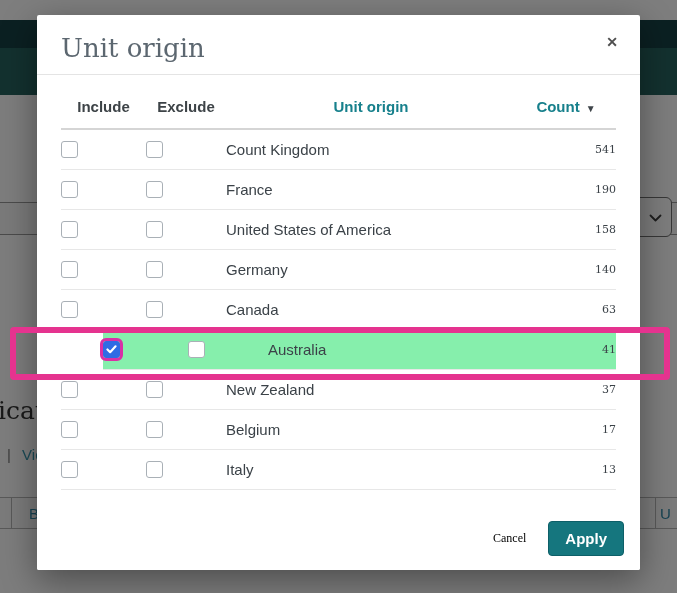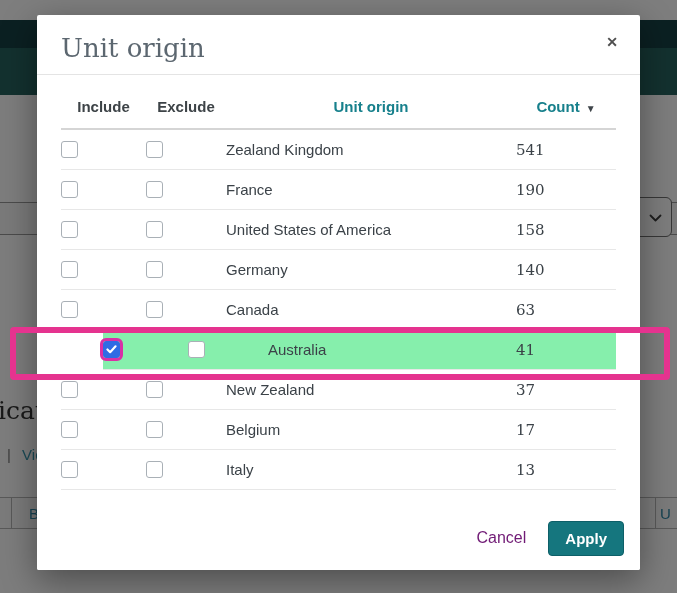--- a/index.html
+++ b/index.html
@@ -43,33 +43,33 @@
 
   .tbl { margin: 0 24px; }
   .thead, .trow { display: grid; grid-template-columns: 85px 80px 1fr 100px; align-items: center; }
   .thead { height: 55px; align-items: end; padding-bottom: 13px; border-bottom: 2px solid #d5d5d5; text-align: center; }
   .th { font-size: 15px; font-weight: bold; color: #3d4347; }
   .th.teal { color: #17808c; }
   .tri { font-size: 10px; color: #3f454a; margin-left: 6px; }
 
   .trow { height: 40px; border-bottom: 1px solid #e7e7e7; font-size: 15px; color: #3b4248; }
   .trow.highlight { background: #86efac; margin-left: 42px; }
-  .count-cell { font-family: "DejaVu Serif", serif; font-size: 15px; color: #3b4248; }
+  .count-cell { font-family: "DejaVu Serif", serif; font-size: 11px; color: #3b4248; text-align: right; }
 
   .cb { width: 17px; height: 17px; border: 1px solid #a9b0b6; border-radius: 3px;
     background: #fff; display: inline-flex; align-items: center; justify-content: center; }
   .cb svg { display: none; }
   .cb.checked { background: #2f6be4; border-color: #2f6be4; outline: 3px solid #d930a6; }
   .cb.checked svg { display: block; }
 
   .modal-footer { position: absolute; left: 0; right: 0; bottom: 0; height: 64px;
     display: flex; align-items: center; justify-content: flex-end; gap: 22px;
     padding-right: 16px; background: #fff; }
-  .cancel-link { color: #701a75; font-size: 16px; background: none; border: none;
-    cursor: pointer; font-family: Liberation Sans, sans-serif; }
+  .cancel-link { color: #000000; font-size: 12px; background: none; border: none;
+    cursor: pointer; font-family: Liberation Serif, serif; }
   .apply-btn { background: #15767e; color: #fff; font-size: 15px; font-weight: bold;
     border: 1px solid #0d5f68; border-radius: 4px; padding: 8px 16px; cursor: pointer;
     font-family: "Liberation Sans", sans-serif; }
 
   
   .annotation { position: absolute; left: 10px; top: 327px; width: 660px; height: 53px;
     border: 6px solid #e5338f; border-radius: 4px; pointer-events: none; }
 </style>
 </head>
 <body>
@@ -120,21 +120,21 @@
       </span>
     </div>
     <div>
   <div class="trow">
     <span class="cb">
       
     </span>
     <span class="cb">
       
     </span>
-    <span>Zealand Kingdom</span>
+    <span>Count Kingdom</span>
     <span class="count-cell">541</span>
   </div>
 
   <div class="trow">
     <span class="cb">
       
     </span>
     <span class="cb">
       
     </span>

